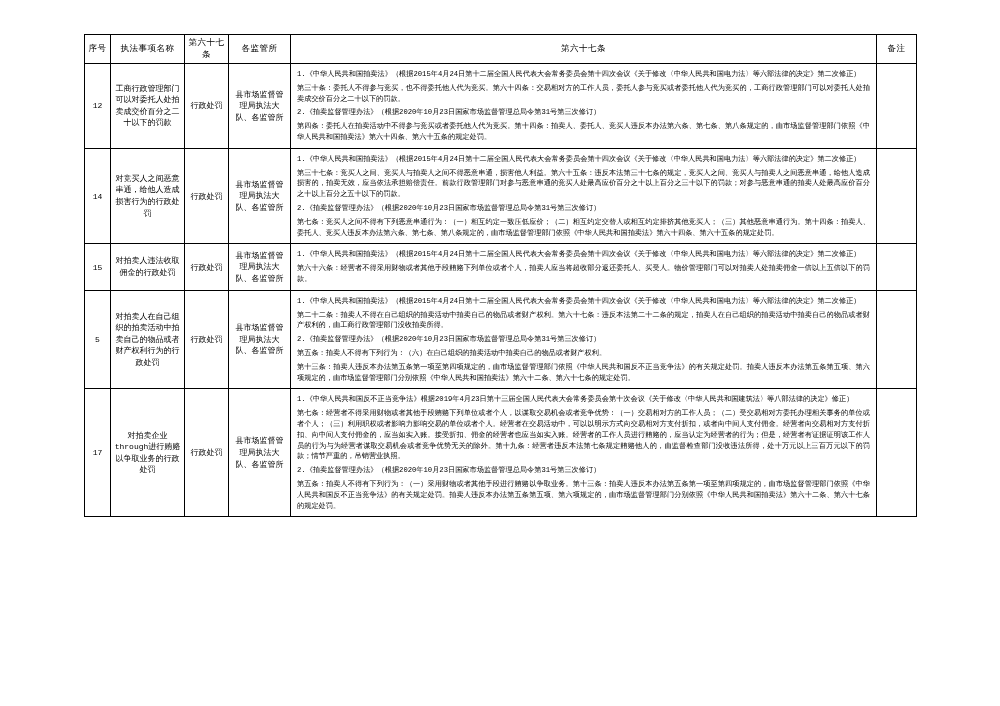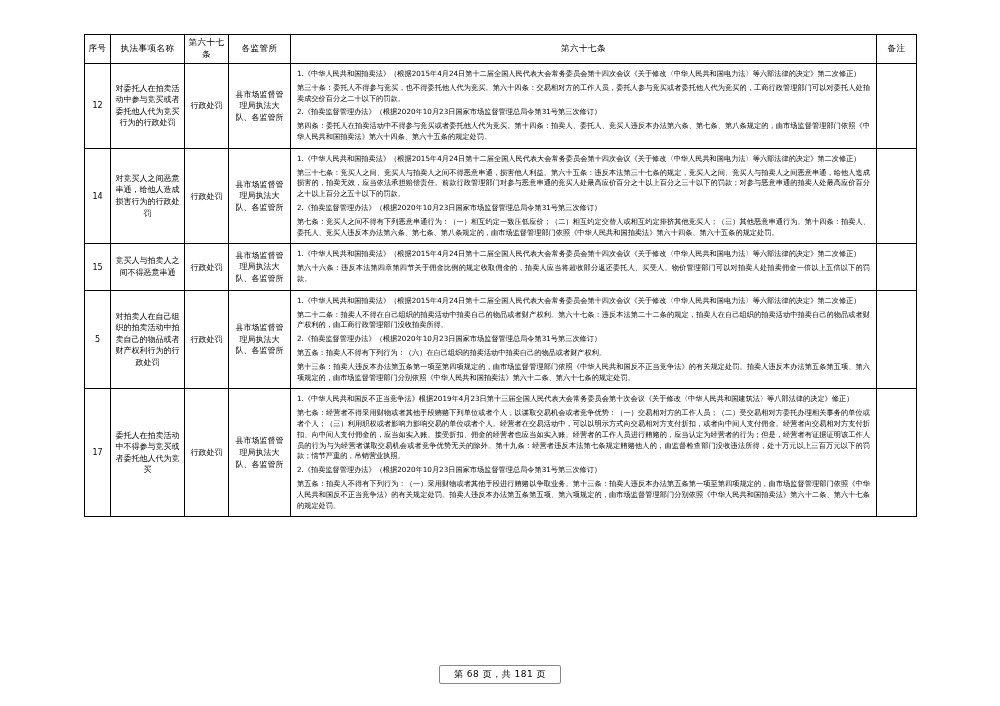--- a/index.html
+++ b/index.html
@@ -10,20 +10,21 @@
   body {
     font-family: "DejaVu Sans", "Liberation Sans", sans-serif;
   }
   .page {
     width: 1000px;
     height: 706px;
     background: #ffffff;
     position: relative;
     box-sizing: border-box;
     overflow: hidden;
+    font-family: Liberation Mono, monospace;
   }
   .sheet {
     position: absolute;
     left: 84px;
     top: 34px;
     width: 832px;
   }
   table.doc {
     border-collapse: collapse;
     table-layout: fixed;
@@ -109,21 +110,21 @@
           <th>执法事项名称</th>
           <th>第六十七条</th>
           <th>各监管所</th>
           <th>第六十七条</th>
           <th>备注</th>
         </tr>
       </thead>
       <tbody>
         <tr>
           <td class="seq">12</td>
-          <td class="name">对委托人在拍卖活动中参与竞买或者委托他人代为竞买行为的行政处罚</td>
+          <td class="name">工商行政管理部门可以对委托人处拍卖成交价百分之二十以下的罚款</td>
           <td class="type">行政处罚</td>
           <td class="org">县市场监督管理局执法大队、各监管所</td>
           <td class="basis">
             <p>1.《中华人民共和国拍卖法》（根据2015年4月24日第十二届全国人民代表大会常务委员会第十四次会议《关于修改〈中华人民共和国电力法〉等六部法律的决定》第二次修正）</p>
             <p>第三十条：委托人不得参与竞买，也不得委托他人代为竞买。第六十四条：交易相对方的工作人员，委托人参与竞买或者委托他人代为竞买的，工商行政管理部门可以对委托人处拍卖成交价百分之二十以下的罚款。</p>
             <p>2.《拍卖监督管理办法》（根据2020年10月23日国家市场监督管理总局令第31号第三次修订）</p>
             <p>第四条：委托人在拍卖活动中不得参与竞买或者委托他人代为竞买。第十四条：拍卖人、委托人、竞买人违反本办法第六条、第七条、第八条规定的，由市场监督管理部门依照《中华人民共和国拍卖法》第六十四条、第六十五条的规定处罚。</p>
           </td>
           <td class="note"></td>
         </tr>
@@ -135,56 +136,53 @@
           <td class="basis">
             <p>1.《中华人民共和国拍卖法》（根据2015年4月24日第十二届全国人民代表大会常务委员会第十四次会议《关于修改〈中华人民共和国电力法〉等六部法律的决定》第二次修正）</p>
             <p>第三十七条：竞买人之间、竞买人与拍卖人之间不得恶意串通，损害他人利益。第六十五条：违反本法第三十七条的规定，竞买人之间、竞买人与拍卖人之间恶意串通，给他人造成损害的，拍卖无效，应当依法承担赔偿责任。前款行政管理部门对参与恶意串通的竞买人处最高应价百分之十以上百分之三十以下的罚款；对参与恶意串通的拍卖人处最高应价百分之十以上百分之五十以下的罚款。</p>
             <p>2.《拍卖监督管理办法》（根据2020年10月23日国家市场监督管理总局令第31号第三次修订）</p>
             <p>第七条：竞买人之间不得有下列恶意串通行为：（一）相互约定一致压低应价；（二）相互约定交替人或相互约定排挤其他竞买人；（三）其他恶意串通行为。第十四条：拍卖人、委托人、竞买人违反本办法第六条、第七条、第八条规定的，由市场监督管理部门依照《中华人民共和国拍卖法》第六十四条、第六十五条的规定处罚。</p>
           </td>
           <td class="note"></td>
         </tr>
         <tr>
           <td class="seq">15</td>
-          <td class="name">竞买人与拍卖人之间不得恶意串通</td>
+          <td class="name">对拍卖人违法收取佣金的行政处罚</td>
           <td class="type">行政处罚</td>
           <td class="org">县市场监督管理局执法大队、各监管所</td>
           <td class="basis">
             <p>1.《中华人民共和国拍卖法》（根据2015年4月24日第十二届全国人民代表大会常务委员会第十四次会议《关于修改〈中华人民共和国电力法〉等六部法律的决定》第二次修正）</p>
-            <p>第六十六条：违反本法第四章第四节关于佣金比例的规定收取佣金的，拍卖人应当将超收部分返还委托人、买受人。物价管理部门可以对拍卖人处拍卖佣金一倍以上五倍以下的罚款。</p>
+            <p>第六十六条：经营者不得采用财物或者其他手段贿赂下列单位或者个人，拍卖人应当将超收部分返还委托人、买受人。物价管理部门可以对拍卖人处拍卖佣金一倍以上五倍以下的罚款。</p>
           </td>
           <td class="note"></td>
         </tr>
         <tr>
           <td class="seq">5</td>
           <td class="name">对拍卖人在自己组织的拍卖活动中拍卖自己的物品或者财产权利行为的行政处罚</td>
           <td class="type">行政处罚</td>
           <td class="org">县市场监督管理局执法大队、各监管所</td>
           <td class="basis">
             <p>1.《中华人民共和国拍卖法》（根据2015年4月24日第十二届全国人民代表大会常务委员会第十四次会议《关于修改〈中华人民共和国电力法〉等六部法律的决定》第二次修正）</p>
             <p>第二十二条：拍卖人不得在自己组织的拍卖活动中拍卖自己的物品或者财产权利。第六十七条：违反本法第二十二条的规定，拍卖人在自己组织的拍卖活动中拍卖自己的物品或者财产权利的，由工商行政管理部门没收拍卖所得。</p>
             <p>2.《拍卖监督管理办法》（根据2020年10月23日国家市场监督管理总局令第31号第三次修订）</p>
             <p>第五条：拍卖人不得有下列行为：（六）在自己组织的拍卖活动中拍卖自己的物品或者财产权利。</p>
             <p>第十三条：拍卖人违反本办法第五条第一项至第四项规定的，由市场监督管理部门依照《中华人民共和国反不正当竞争法》的有关规定处罚。拍卖人违反本办法第五条第五项、第六项规定的，由市场监督管理部门分别依照《中华人民共和国拍卖法》第六十二条、第六十七条的规定处罚。</p>
           </td>
           <td class="note"></td>
         </tr>
         <tr>
           <td class="seq">17</td>
-          <td class="name">委托人在拍卖活动中不得参与竞买或者委托他人代为竞买</td>
+          <td class="name">对拍卖企业through进行贿赂以争取业务的行政处罚</td>
           <td class="type">行政处罚</td>
           <td class="org">县市场监督管理局执法大队、各监管所</td>
           <td class="basis">
             <p>1.《中华人民共和国反不正当竞争法》根据2019年4月23日第十三届全国人民代表大会常务委员会第十次会议《关于修改〈中华人民共和国建筑法〉等八部法律的决定》修正）</p>
             <p>第七条：经营者不得采用财物或者其他手段贿赂下列单位或者个人，以谋取交易机会或者竞争优势：（一）交易相对方的工作人员；（二）受交易相对方委托办理相关事务的单位或者个人；（三）利用职权或者影响力影响交易的单位或者个人。经营者在交易活动中，可以以明示方式向交易相对方支付折扣，或者向中间人支付佣金。经营者向交易相对方支付折扣、向中间人支付佣金的，应当如实入账。接受折扣、佣金的经营者也应当如实入账。经营者的工作人员进行贿赂的，应当认定为经营者的行为；但是，经营者有证据证明该工作人员的行为与为经营者谋取交易机会或者竞争优势无关的除外。第十九条：经营者违反本法第七条规定贿赂他人的，由监督检查部门没收违法所得，处十万元以上三百万元以下的罚款；情节严重的，吊销营业执照。</p>
             <p>2.《拍卖监督管理办法》（根据2020年10月23日国家市场监督管理总局令第31号第三次修订）</p>
             <p>第五条：拍卖人不得有下列行为：（一）采用财物或者其他手段进行贿赂以争取业务。第十三条：拍卖人违反本办法第五条第一项至第四项规定的，由市场监督管理部门依照《中华人民共和国反不正当竞争法》的有关规定处罚。拍卖人违反本办法第五条第五项、第六项规定的，由市场监督管理部门分别依照《中华人民共和国拍卖法》第六十二条、第六十七条的规定处罚。</p>
           </td>
           <td class="note"></td>
         </tr>
       </tbody>
     </table>
   </div>
 
-  <div class="footer">
-    <span class="pill">第 68 页，共 181 页</span>
-  </div>
 </div>
 
 </body></html>

